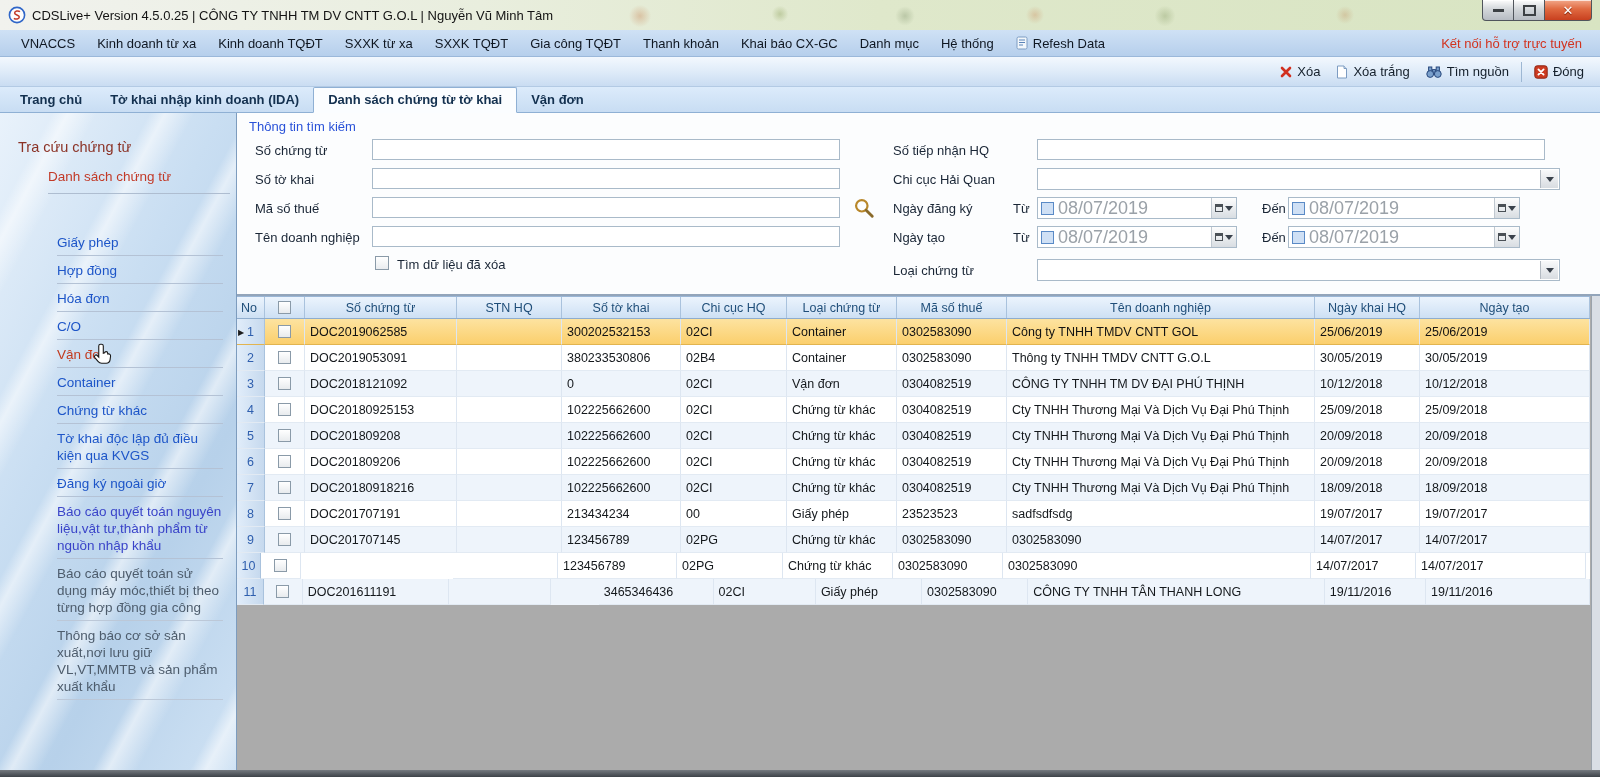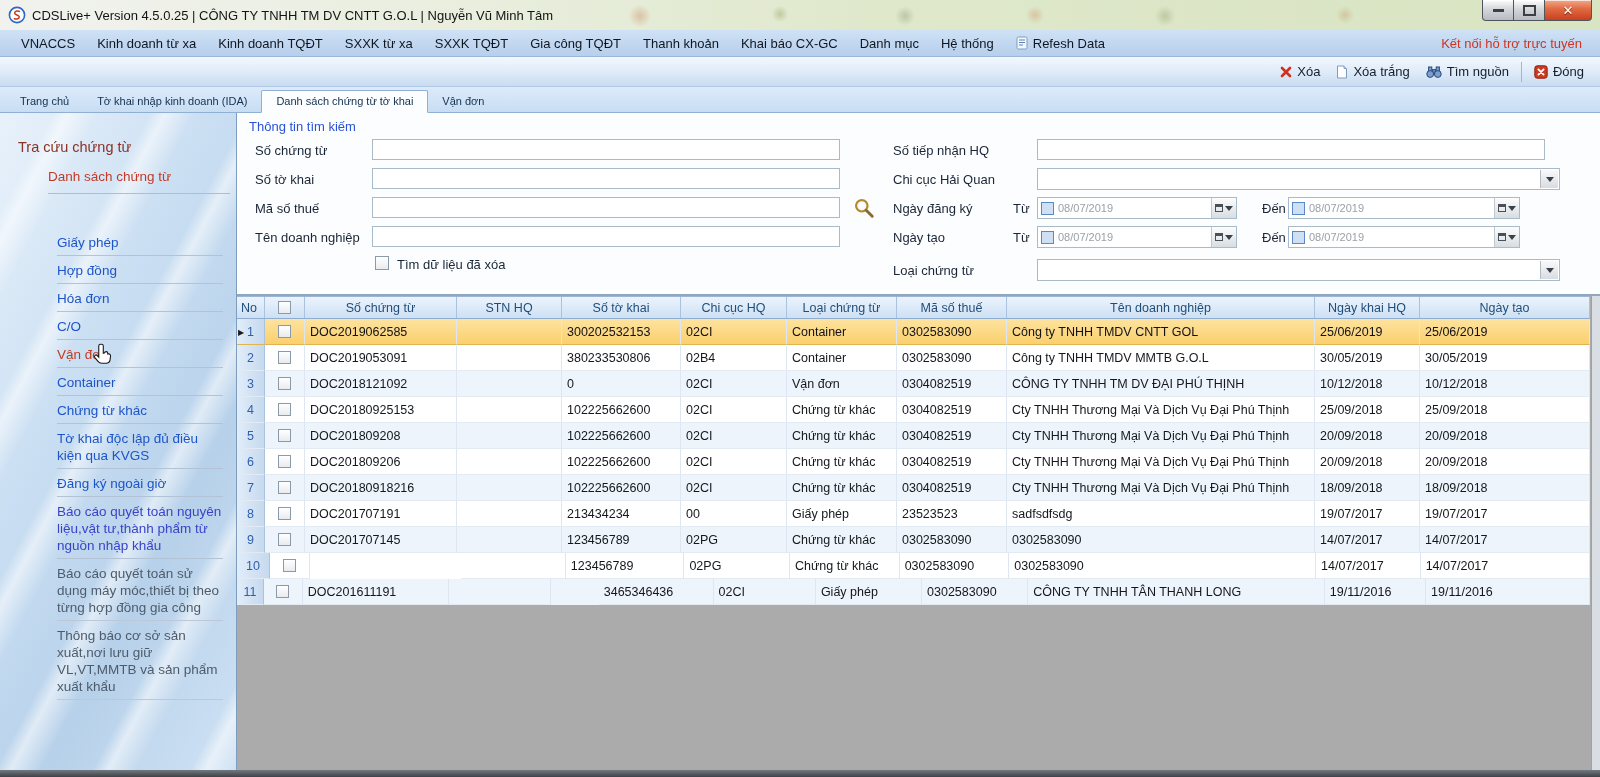--- a/index.html
+++ b/index.html
@@ -37,21 +37,21 @@
 
   
   .toolbar{position:absolute;left:0;top:57px;width:1600px;height:30px;box-sizing:border-box;display:flex;align-items:center;justify-content:flex-end;
     background:linear-gradient(#f3f8fe,#ddeaf8 55%,#c9dcf2);border-bottom:1px solid #b3cae4;padding-right:8px;}
   .tbtn{display:flex;align-items:center;gap:5px;padding:3px 8px;font-size:13px;color:#141f2b;border-radius:2px;white-space:nowrap;}
   .tsep{width:1px;height:20px;background:#9db7d3;margin:0 4px;}
 
   
   .tabstrip{position:absolute;left:0;top:87px;width:1600px;height:26px;box-sizing:border-box;display:flex;align-items:flex-end;
     background:linear-gradient(#dcebfb,#c8ddf3);border-bottom:1px solid #8fb0d4;padding-left:6px;}
-  .tab{padding:4px 14px 5px;font-size:11px;color:#13304f;white-space:nowrap;}
+  .tab{padding:4px 14px 5px;font-size:13px;color:#13304f;white-space:nowrap;font-weight:bold;}
   .tab.active{background:#fbfdff;border:1px solid #8fb0d4;border-bottom:1px solid #fbfdff;border-radius:2px 2px 0 0;margin-bottom:-1px;}
 
   
   .content{position:absolute;left:0;top:113px;width:1600px;height:657px;display:flex;}
 
   
   .sidebar{position:relative;width:237px;flex:0 0 237px;box-sizing:border-box;border-right:1px solid #7d9cbe;overflow:hidden;
     background:
       repeating-linear-gradient(118deg, rgba(255,255,255,0) 0 46px, rgba(255,255,255,.55) 60px, rgba(255,255,255,0) 86px),
       linear-gradient(118deg,#e9f2fb 0%,#c9def2 38%,#b7d1ea 68%,#cfe2f4 100%);}
@@ -72,21 +72,21 @@
   
   .search-panel{position:relative;height:181px;flex:0 0 181px;background:#fcfdfe;border-bottom:2px solid #93a5ba;}
   .sp-title{position:absolute;left:12px;top:6px;font-size:13px;color:#2a52d8;}
   .sp-label{position:absolute;font-size:13px;color:#1a2636;white-space:nowrap;}
   .ti{position:absolute;height:21px;box-sizing:border-box;border:1px solid #a9bac9;background:#fff;font-size:13px;padding:0 4px;outline:none;font-family:inherit;}
   .combo{position:absolute;height:22px;box-sizing:border-box;border:1px solid #a9bac9;background:#fff;}
   .drop{position:absolute;right:1px;top:1px;bottom:1px;width:17px;background:linear-gradient(#f8f9fa,#d8dce1);border-left:1px solid #b3bac2;display:flex;align-items:center;justify-content:center;}
   .dtri{width:0;height:0;border:4px solid transparent;border-top:5px solid #39414b;margin-top:5px;}
   .datefield{position:absolute;height:22px;box-sizing:border-box;border:1px solid #a9bac9;background:#fff;display:flex;align-items:center;}
   .dicon{width:13px;height:13px;margin:0 4px 0 3px;background:#cfe0f5;border:1px solid #5a8ac6;box-sizing:border-box;flex:0 0 auto;}
-  .dtext{flex:1;font-size:11px;color:#9aa1a8;white-space:nowrap;overflow:hidden;}
+  .dtext{flex:1;font-size:18px;color:#9aa1a8;white-space:nowrap;overflow:hidden;}
   .dbtn{width:24px;height:20px;border-left:1px solid #c0c8d0;background:linear-gradient(#fdfdfd,#d8dde2);display:flex;align-items:center;justify-content:center;gap:2px;flex:0 0 auto;}
   .dcal{width:8px;height:8px;border:1px solid #4a5056;border-top:3px solid #4a5056;box-sizing:border-box;}
   .sp-check{position:absolute;width:14px;height:14px;box-sizing:border-box;border:1px solid #8a9aa8;background:linear-gradient(#fff,#e9ecef);}
   .magnifier{position:absolute;left:616px;top:84px;}
 
   
   .grid{position:relative;flex:1;background:#ababab;overflow:hidden;}
   .vstrip{position:absolute;right:0;top:0;bottom:0;width:8px;background:#d9dee5;border-left:1px solid #9aa2ab;}
   .grid-inner{width:1353px;}
   .g-row{display:flex;height:26px;box-sizing:border-box;background:#fff;}
@@ -361,21 +361,21 @@
                 </div>
                 <div class="cell cb-cell" style="width: 40px;">
                   <span class="cb"></span>
                 </div>
                 <div class="cell" style="width: 152px;">DOC2019053091</div>
                 <div class="cell" style="width: 105px;"></div>
                 <div class="cell" style="width: 119px;">380233530806</div>
                 <div class="cell" style="width: 106px;">02B4</div>
                 <div class="cell" style="width: 110px;">Container</div>
                 <div class="cell" style="width: 110px;">0302583090</div>
-                <div class="cell" style="width: 308px;">Công ty TNHH TMDV MMTB G.O.L</div>
+                <div class="cell" style="width: 308px;">Thông ty TNHH TMDV CNTT G.O.L</div>
                 <div class="cell" style="width: 105px;">30/05/2019</div>
                 <div class="cell" style="width: 170px;">30/05/2019</div>
               </div>
               <div class="g-row alt">
                 <div class="cell no-cell" style="width: 28px;">
                   <span>3</span>
                 </div>
                 <div class="cell cb-cell" style="width: 40px;">
                   <span class="cb"></span>
                 </div>
@@ -485,21 +485,21 @@
                 <div class="cell" style="width: 105px;"></div>
                 <div class="cell" style="width: 119px;">123456789</div>
                 <div class="cell" style="width: 106px;">02PG</div>
                 <div class="cell" style="width: 110px;">Chứng từ khác</div>
                 <div class="cell" style="width: 110px;">0302583090</div>
                 <div class="cell" style="width: 308px;">0302583090</div>
                 <div class="cell" style="width: 105px;">14/07/2017</div>
                 <div class="cell" style="width: 170px;">14/07/2017</div>
               </div>
               <div class="g-row">
-                <div class="cell no-cell" style="width: 33px;">
+                <div class="cell no-cell" style="width: 24px;">
                   <span>10</span>
                 </div>
                 <div class="cell cb-cell" style="width: 40px;">
                   <span class="cb"></span>
                 </div>
                 <div class="cell" style="width: 152px; margin-top: 40px;">DOC201707144</div>
                 <div class="cell" style="width: 105px;"></div>
                 <div class="cell" style="width: 119px;">123456789</div>
                 <div class="cell" style="width: 106px;">02PG</div>
                 <div class="cell" style="width: 110px;">Chứng từ khác</div>

